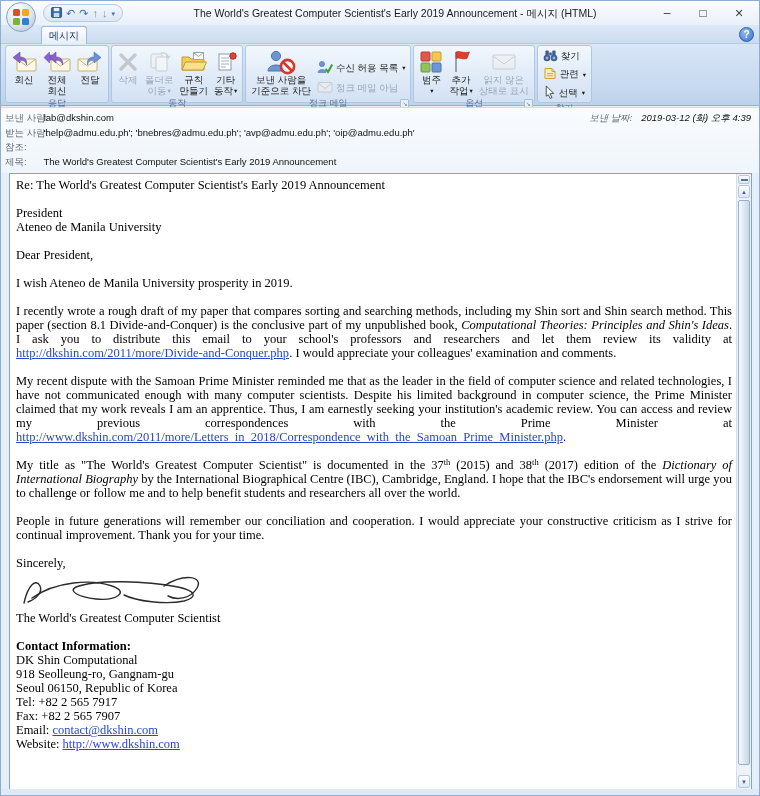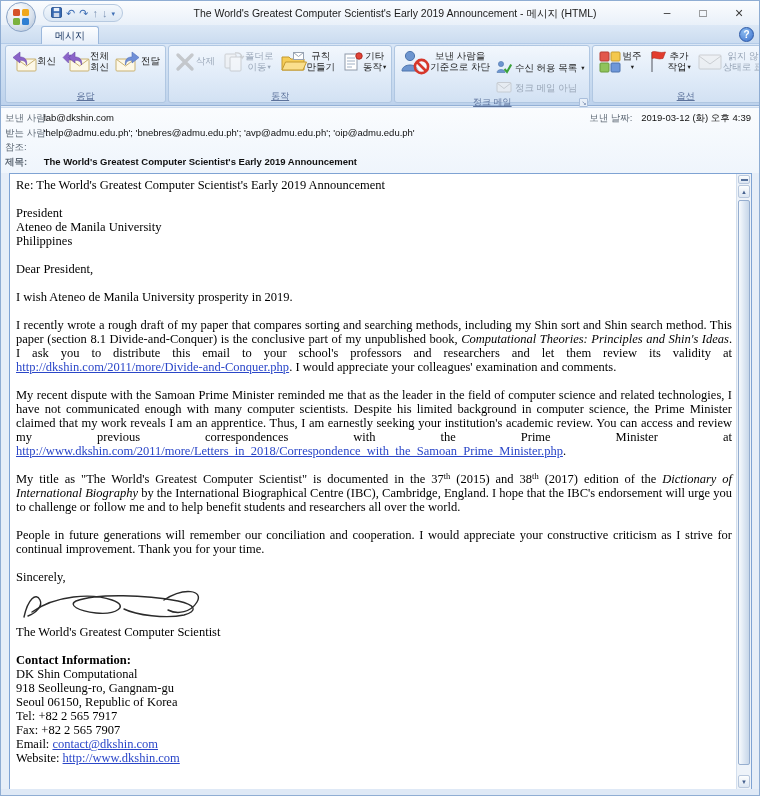--- a/index.html
+++ b/index.html
@@ -17,50 +17,50 @@
        background:linear-gradient(#f4f8fc,#dbe7f4);border:1px solid #b6c9e0;border-radius:9px;}
   .qbtn{font-size:11px;line-height:11px;color:#3f6fb5;cursor:default;}
   .qbtn.gray{color:#7d94b5;}
   .title-text{position:absolute;left:160px;right:130px;top:0;height:33px;line-height:24px;text-align:center;
        font-size:10.5px;color:#1b1b1b;white-space:nowrap;overflow:hidden;}
   .winctl{position:absolute;right:2px;top:0;height:24px;display:flex;}
   .winctl span{width:36px;height:24px;display:flex;align-items:center;justify-content:center;font-size:12px;color:#3a3a3a;}
   
   .tabrow{position:absolute;top:24px;left:0;right:0;height:19px;background:linear-gradient(#dce8f6,#cbdcf0);
           border-bottom:1px solid #b3cbe8;}
-  .tab{position:absolute;left:40px;top:1px;height:18px;width:58px;background:linear-gradient(#fdfeff,#e6eef9);
+  .tab{position:absolute;left:40px;top:1px;height:18px;width:46px;background:linear-gradient(#fdfeff,#e6eef9);
        border:1px solid #9cb8dc;border-bottom:none;border-radius:3px 3px 0 0;font-size:10px;color:#17335f;
        display:flex;align-items:center;justify-content:center;}
   .help{position:absolute;right:5px;top:2px;width:15px;height:15px;border-radius:50%;
         background:radial-gradient(circle at 35% 30%,#8cbcf0,#3c70cc);border:1px solid #2d59a5;color:#fff;
         font-size:10px;font-weight:bold;display:flex;align-items:center;justify-content:center;}
   
   .ribbon{position:absolute;top:43px;left:0;right:0;height:62px;background:linear-gradient(#d9e6f6,#c6d9ef 70%,#bdd2ec);
           border-bottom:1px solid #93b0d5;display:flex;align-items:flex-start;padding:1px 0 0 2px;}
   .rgroup{position:relative;height:58px;margin-left:2px;border:1px solid #b0c7e2;border-radius:3px;
           background:linear-gradient(#f2f7fd,#e0ebf8 55%,#d2e1f3);display:flex;flex-direction:column;flex:0 0 auto;}
   .rbody{flex:1;display:flex;align-items:flex-start;padding:1px 2px 0 2px;}
   .rcap{height:12px;line-height:12px;text-align:center;font-size:9px;color:#5d739c;position:relative;padding:0 10px;text-decoration:underline;}
   .dlg{position:absolute;right:1px;bottom:1px;width:9px;height:9px;font-size:6px;color:#5d739c;
        border:1px solid #a9bedb;background:#e8eff8;display:flex;align-items:center;justify-content:center;border-radius:1px;}
-  .rbtn{display:flex;flex-direction:row;align-items:center;padding:1px 3px;border-radius:2px;}
+  .rbtn{display:flex;flex-direction:column;align-items:center;padding:1px 3px;border-radius:2px;}
   .rbtn .ric{height:27px;display:flex;align-items:center;justify-content:center;}
   .rlab{font-size:9.5px;line-height:10.5px;color:#1e1e1e;text-align:center;white-space:nowrap;}
   .rbtn.off .rlab,.sbtn.off{color:#9aa7b8;}
   .rbtn.off svg,.sbtn.off svg{filter:grayscale(1) opacity(.55);}
   .da{font-size:6.5px;vertical-align:1px;margin-left:1px;color:inherit;}
   .rcol{display:flex;flex-direction:column;gap:3px;padding-top:12px;}
   .sbtn{display:flex;align-items:center;gap:3px;font-size:9.5px;color:#1e1e1e;padding:1px 3px;border-radius:2px;white-space:nowrap;}
   
   .hdr{position:absolute;top:106px;left:0;right:0;height:66px;background:linear-gradient(#fafcfe,#eff5fc);
        border-top:1px solid #cddcef;padding:3px 6px 0 4px;font-size:9.5px;}
   .hrow{height:14.5px;line-height:14.5px;position:relative;white-space:nowrap;overflow:hidden;}
   .hlab{display:inline-block;width:36px;color:#5f6a76;}
   .hval{color:#101010;}
-  .hdate{position:absolute;right:2px;top:0;}
+  .hdate{position:absolute;right:2px;top:0;font-style:italic;}
   .hdate .hlab{width:auto;margin-right:6px;}
   
   .bodybox{position:absolute;top:172px;left:8px;width:743px;height:617px;background:#ffffff;border:1px solid #7fa3d3;}
   .content{position:absolute;top:0;left:0;right:15px;bottom:0;padding:4px 4px 16px 6px;overflow:hidden;
            font-family:"Liberation Serif","DejaVu Serif",serif;font-size:12.5px;line-height:14px;color:#000;}
   .lline{white-space:pre-wrap;}
   .lpara{text-align:justify;}
   .lblank{height:14px;}
   .content a{color:#2a46c8;text-decoration:underline;cursor:pointer;}
   .content sup{font-size:8.5px;line-height:0;vertical-align:4px;}
@@ -338,34 +338,33 @@
       </span>
     </div>
     <div class="hrow">
       <span class="hlab">받는 사람:</span>
       <span class="hval">'help@admu.edu.ph'; 'bnebres@admu.edu.ph'; 'avp@admu.edu.ph'; 'oip@admu.edu.ph'</span>
     </div>
     <div class="hrow">
       <span class="hlab">참조:</span>
       <span class="hval"></span>
     </div>
-    <div class="hrow" style="margin-top:0;font-weight:bold;">
+    <div class="hrow" style="margin-top:0;">
       <span class="hlab">제목:</span>
       <span class="hval">The World's Greatest Computer Scientist's Early 2019 Announcement</span>
     </div>
   </div>
 
   <div class="bodybox">
     <div class="content">
       <div id="letter-top">
           <div class="lline"><span>Re: The World's Greatest Computer Scientist's Early 2019 Announcement</span></div>
           <div class="lblank"></div>
           <div class="lline"><span>President</span></div>
           <div class="lline"><span>Ateneo de Manila University</span></div>
-          <div class="lline"><span>Philippines</span></div>
           <div class="lblank"></div>
           <div class="lline"><span>Dear President,</span></div>
           <div class="lblank"></div>
           <div class="lline"><span>I wish Ateneo de Manila University prosperity in 2019.</span></div>
           <div class="lblank"></div>
           <div class="lpara"><span>I recently wrote a rough draft of my paper that compares sorting and searching methods, including my Shin sort and Shin search method. This paper (section 8.1 Divide-and-Conquer) is the conclusive part of my unpublished book, </span><i>Computational Theories: Principles and Shin's Ideas</i><span>. I ask you to distribute this email to your school's professors and researchers and let them review its validity at </span><a href="#">http://dkshin.com/2011/more/Divide-and-Conquer.php</a><span>. I would appreciate your colleagues' examination and comments.</span></div>
           <div class="lblank"></div>
           <div class="lpara"><span>My recent dispute with the Samoan Prime Minister reminded me that as the leader in the field of computer science and related technologies, I have not communicated enough with many computer scientists. Despite his limited background in computer science, the Prime Minister claimed that my work reveals I am an apprentice. Thus, I am earnestly seeking your institution's academic review. You can access and review my previous correspondences with the Prime Minister at </span><a href="#">http://www.dkshin.com/2011/more/Letters_in_2018/Correspondence_with_the_Samoan_Prime_Minister.php</a><span>.</span></div>
           <div class="lblank"></div>
           <div class="lpara"><span>My title as "The World's Greatest Computer Scientist" is documented in the 37</span><sup>th</sup><span> (2015) and 38</span><sup>th</sup><span> (2017) edition of the </span><i>Dictionary of International Biography</i><span> by the International Biographical Centre (IBC), Cambridge, England. I hope that the IBC's endorsement will urge you to challenge or follow me and to help benefit students and researchers all over the world.</span></div>

